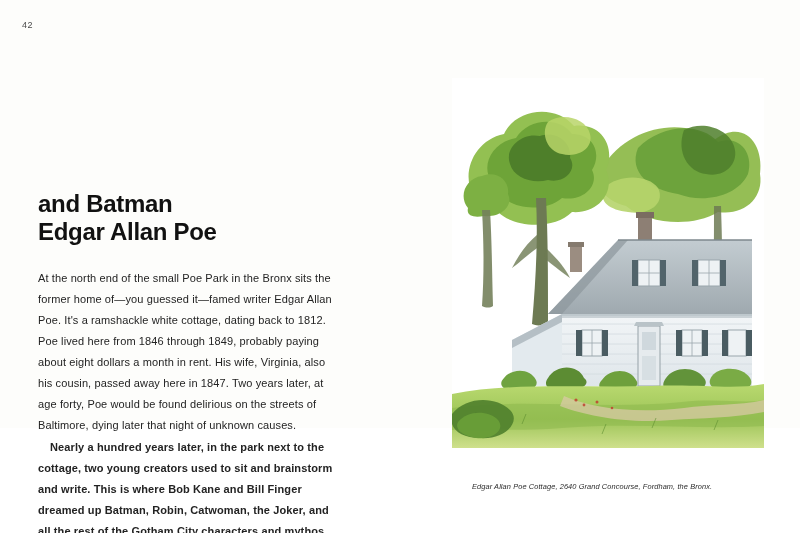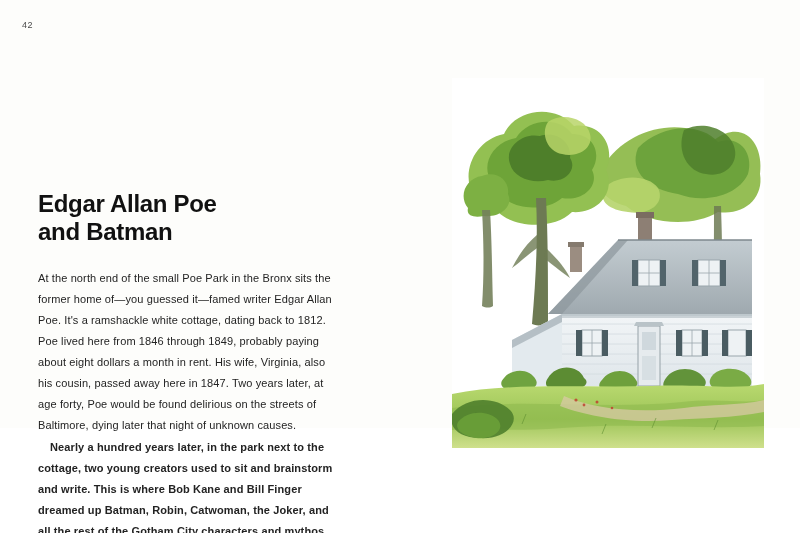--- a/index.html
+++ b/index.html
@@ -92,22 +92,22 @@
 </style>
 </head>
 <body>
 
 <div class="page">
 
   <div class="folio">42</div>
 
   <div class="text-col">
     <h1 class="headline">
+      <span class="ln">and Batman</span>
       <span class="ln">Edgar Allan Poe</span>
-      <span class="ln">and Batman</span>
     </h1>
     <div class="body-copy">
       <p>At the north end of the small Poe Park in the Bronx sits the former home of—you guessed it—famed writer Edgar Allan Poe. It's a ramshackle white cottage, dating back to 1812. Poe lived here from 1846 through 1849, probably paying about eight dollars a month in rent. His wife, Virginia, also his cousin, passed away here in 1847. Two years later, at age forty, Poe would be found delirious on the streets of Baltimore, dying later that night of unknown causes.</p>
       <p>Nearly a hundred years later, in the park next to the cottage, two young creators used to sit and brainstorm and write. This is where Bob Kane and Bill Finger dreamed up Batman, Robin, Catwoman, the Joker, and all the rest of the Gotham City characters and mythos. ("Gotham" was originally a nickname for New York City, first used by Washington Irving in 1807.) Kane received credit on every one of the thousands of Batman comics published since 1939, but until recently, Finger's contributions were neglected and overlooked. In 2017, some overdue recognition was finally granted when the short street on the south border of the park was renamed Bill Finger Way.</p>
     </div>
   </div>
 
   <div class="art-wrap">
     <div class="art">
       <svg width="312" height="370" viewBox="0 0 312 370" xmlns="http://www.w3.org/2000/svg">
@@ -253,14 +253,15 @@
         </g>
 
         <g>
           <path d="M0 336 C14 318 44 318 58 332 C70 344 52 362 28 360 C8 360 -4 350 0 336 Z" fill="#4f7f2c" opacity="0.9"></path>
           <path d="M6 344 C16 332 36 332 46 342 C54 352 40 362 24 360 C12 358 2 352 6 344 Z" fill="#6aa039" opacity="0.9"></path>
         </g>
       </svg>
     </div>
   </div>
 
+  <div class="caption">Edgar Allan Poe Cottage, 2640 Grand Concourse, Fordham, the Bronx.</div>
 
 </div>
 
 </body></html>

